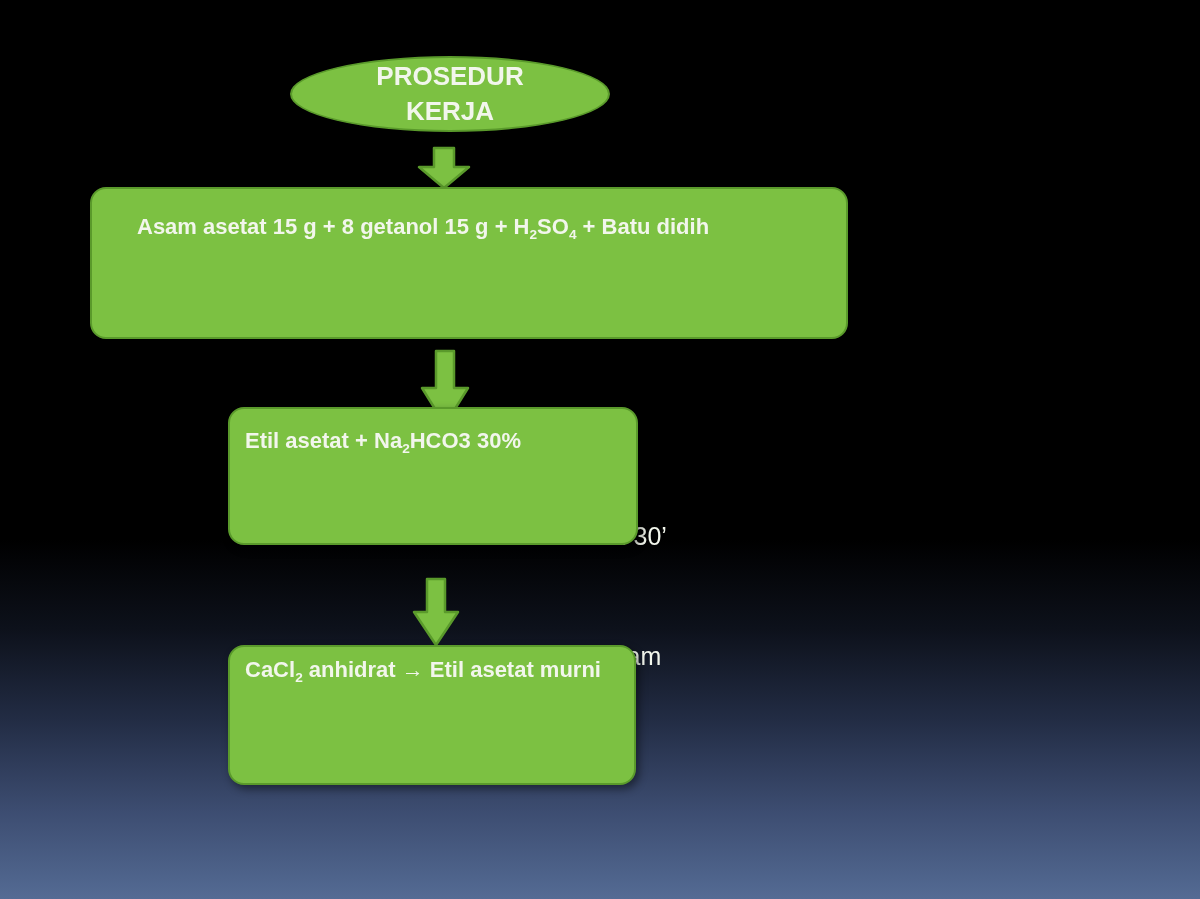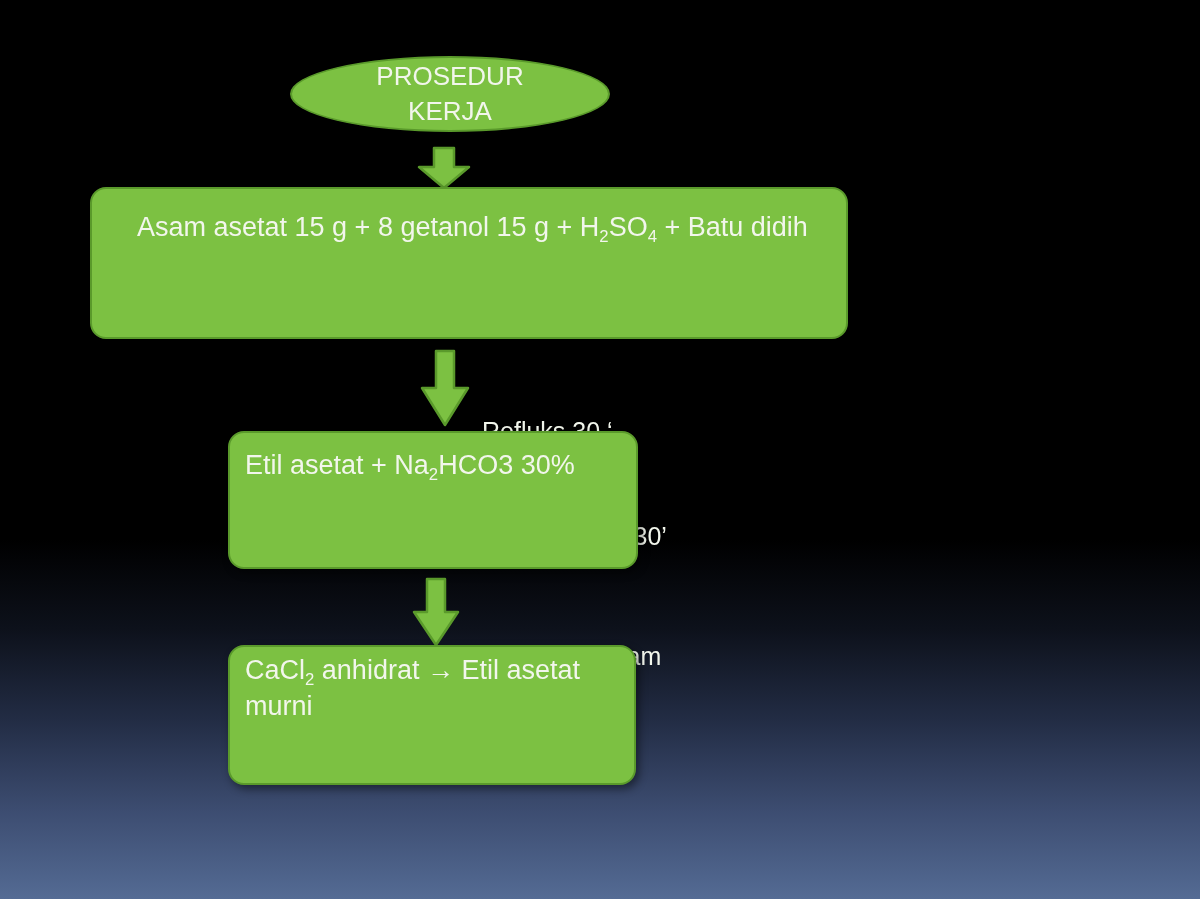--- a/index.html
+++ b/index.html
@@ -25,35 +25,36 @@
       #0d111b 70%,
       #222c44 80%,
       #3c4c70 90%,
       var(--background-bottom) 100%);
   }
   .shape {
     position: absolute;
     background: var(--shape-fill);
     border: 2.5px solid var(--shape-border);
     box-shadow: 3px 4px 8px rgba(0,0,0,0.45);
+    font-weight: bold;
   }
   .ellipse {
     left: 290px; top: 56px; width: 320px; height: 76px;
     border-radius: 50%;
     display: flex; flex-direction: column;
     align-items: center; justify-content: center;
     font-size: 26px; line-height: 35px;
     text-align: center;
   }
   .process {
     border-radius: 16px;
-    font-size: 27px; line-height: 36px;
+    font-size: 22px; line-height: 36px;
   }
   .box1 { left: 90px;  top: 187px; width: 758px; height: 152px; padding: 20px 30px 0 45px; }
-  .box2 { left: 228px; top: 431px; width: 410px; height: 138px; padding: 14px 30px 0 15px; }
+  .box2 { left: 228px; top: 407px; width: 410px; height: 138px; padding: 14px 30px 0 15px; }
   .box3 { left: 228px; top: 645px; width: 408px; height: 140px; padding: 5px 18px 8px 15px; }
   sub { font-size: 0.62em; line-height: 0; }
   .block-arrow { position: absolute; display: block; }
   .block-arrow polygon {
     fill: var(--shape-fill);
     stroke: var(--shape-border);
     stroke-width: 2.5;
     stroke-linejoin: round;
   }
   .arrow1 { left: 417px; top: 146px; }

